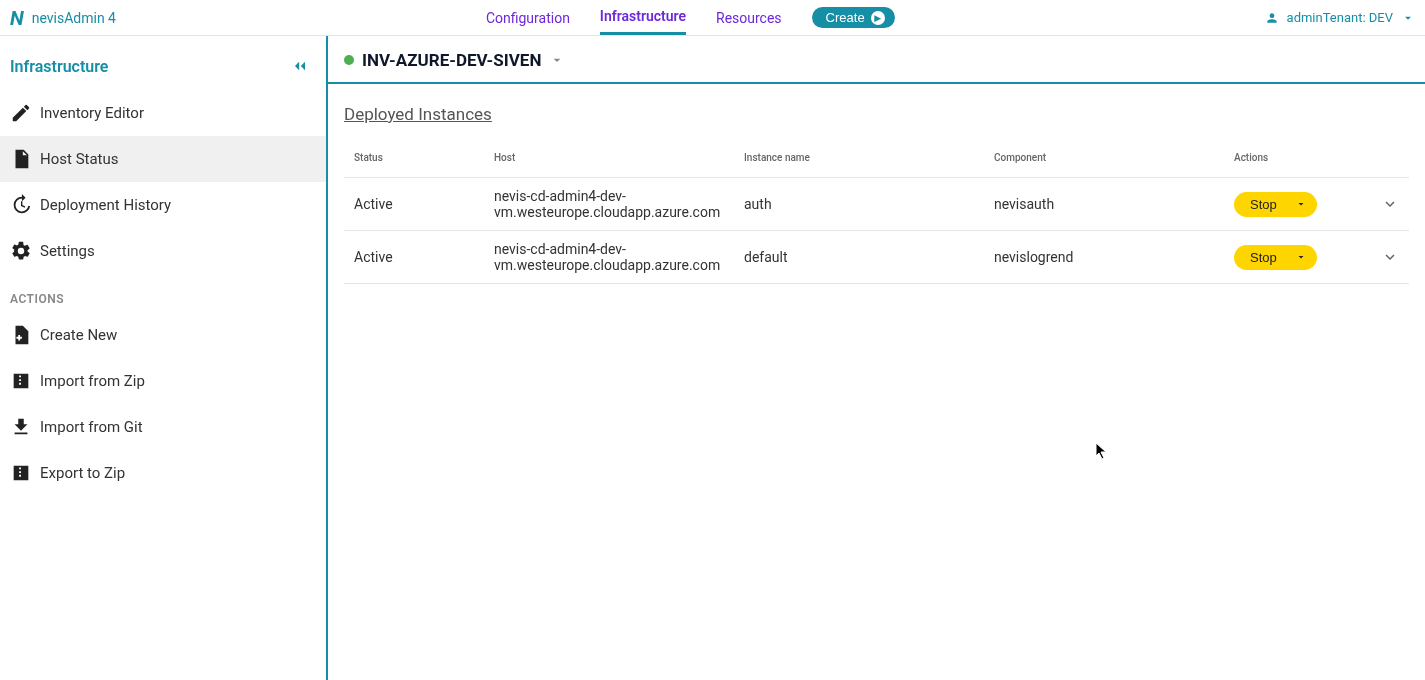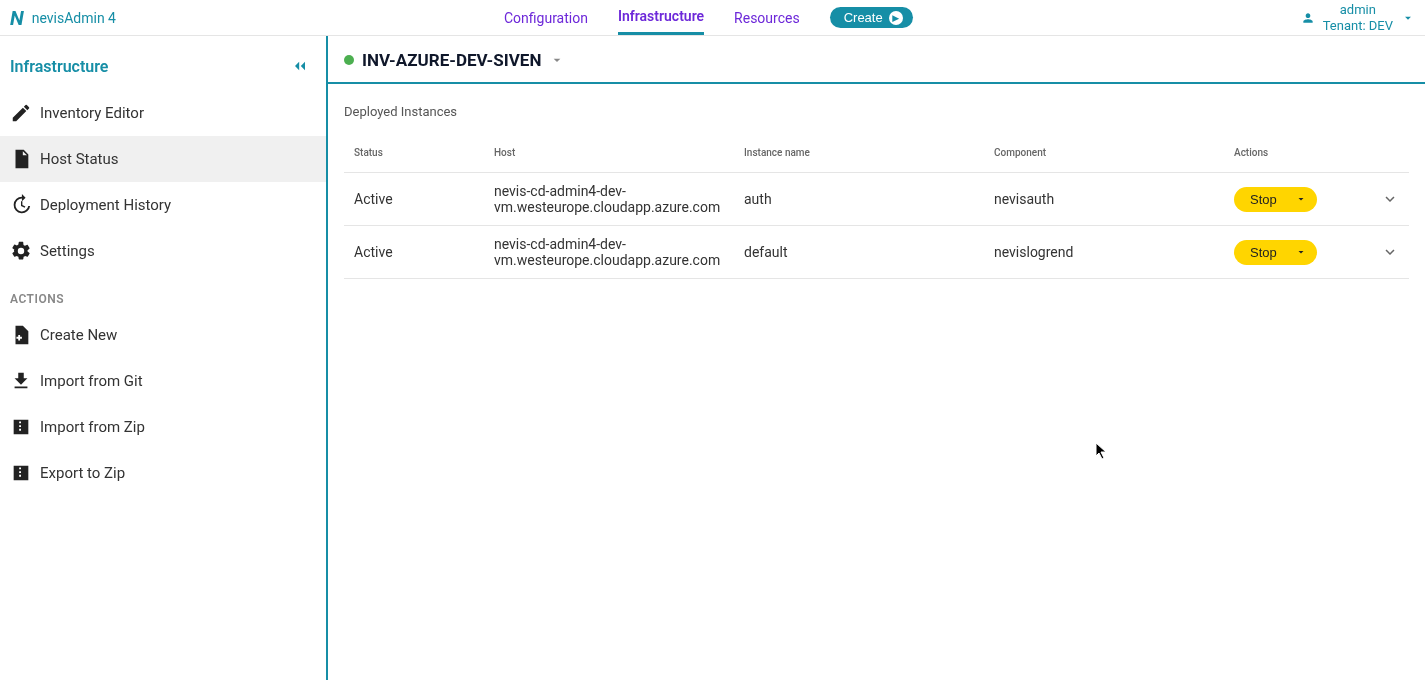--- a/index.html
+++ b/index.html
@@ -9,21 +9,21 @@
   .top-header { display: flex; align-items: center; justify-content: space-between; height: 36px; padding: 0 10px; border-bottom: 1px solid #e5e5e5; }
   .header-left { display: flex; align-items: center; gap: 8px; }
   .logo { color: #168EA6; font-weight: bold; font-size: 20px; font-style: italic; }
   .app-name { color: #168EA6; font-size: 14px; }
   .header-center { display: flex; align-items: center; gap: 30px; }
   .nav-link { color: #6d28d9; text-decoration: none; font-size: 14px; padding: 8px 0; cursor: pointer; }
   .nav-link.active { font-weight: 600; border-bottom: 3px solid #168EA6; }
   .deploy-btn { background: #168EA6; color: #fff; border: none; border-radius: 14px; padding: 3px 10px 3px 14px; font-size: 13px; display: flex; align-items: center; gap: 6px; cursor: pointer; }
   .deploy-btn .circle { width: 14px; height: 14px; border-radius: 50%; background: #fff; color: #168EA6; display: flex; align-items: center; justify-content: center; font-size: 9px; }
   .header-right { display: flex; align-items: center; gap: 8px; color: #168EA6; font-size: 13px; }
-  .user-block { display: flex; flex-direction: column; align-items: center; line-height: 1.2; }
+  .user-block { display: flex; flex-direction: row; align-items: flex-end; line-height: 1.2; }
   .user-icon { width: 14px; height: 14px; fill: #168EA6; }
   .caret-down { fill: #168EA6; }
   
   
   .layout { display: flex; height: calc(680px - 36px); }
   
   
   .sidebar { width: 328px; border-right: 2px solid #168EA6; display: flex; flex-direction: column; padding-top: 14px; }
   .sidebar-header { display: flex; align-items: center; justify-content: space-between; padding: 6px 16px 14px 10px; }
   .sidebar-title { color: #168EA6; font-weight: 600; font-size: 16px; }
@@ -32,21 +32,21 @@
   .sidebar-item.selected { background: #f0f0f0; }
   .sidebar-item .icon { width: 22px; height: 22px; fill: #222; }
   .sidebar-section-label { padding: 18px 10px 6px; font-size: 12px; color: #888; font-weight: 600; letter-spacing: 0.5px; }
   
   
   .main { flex: 1; display: flex; flex-direction: column; }
   .main-header { display: flex; align-items: center; gap: 8px; padding: 14px 16px 12px; border-bottom: 2px solid #168EA6; }
   .status-dot { width: 10px; height: 10px; border-radius: 50%; background: #4CAF50; }
   .inventory-name { font-size: 17px; font-weight: 700; color: #0f172a; }
   .dd-caret { fill: #888; cursor: pointer; }
-  .section-title { font-size: 13px; color: #555; padding: 20px 16px 14px; }
+  .section-title { font-size: 17px; color: #555; padding: 20px 16px 14px; text-decoration: underline; }
   
   
   .table { width: calc(100% - 32px); margin: 0 16px; border-collapse: collapse; }
   .table th { text-align: left; font-weight: 500; color: #666; font-size: 10px; padding: 14px 10px; border-bottom: 1px solid #e5e5e5; }
   .table td { padding: 10px 10px; font-size: 14px; color: #333; border-bottom: 1px solid #e5e5e5; vertical-align: middle; }
   .col-status { width: 140px; }
   .col-host { width: 250px; }
   .col-instance { width: 250px; }
   .col-component { width: 240px; }
   .col-actions { }
@@ -160,29 +160,29 @@
     </div>
     <div class="sidebar-section-label">ACTIONS</div>
     <div class="sidebar-item">
       <svg class="icon" viewBox="0 0 24 24">
           <use href="#i-file-plus"></use>
         </svg>
       <span>Create New</span>
     </div>
     <div class="sidebar-item">
       <svg class="icon" viewBox="0 0 24 24">
+          <use href="#i-zip"></use>
+        </svg>
+      <span>Import from Zip</span>
+    </div>
+    <div class="sidebar-item">
+      <svg class="icon" viewBox="0 0 24 24">
           <use href="#i-download"></use>
         </svg>
       <span>Import from Git</span>
-    </div>
-    <div class="sidebar-item">
-      <svg class="icon" viewBox="0 0 24 24">
-          <use href="#i-zip"></use>
-        </svg>
-      <span>Import from Zip</span>
     </div>
     <div class="sidebar-item">
       <svg class="icon" viewBox="0 0 24 24">
           <use href="#i-zip"></use>
         </svg>
       <span>Export to Zip</span>
     </div>
   </div>
 
   <div class="main">

